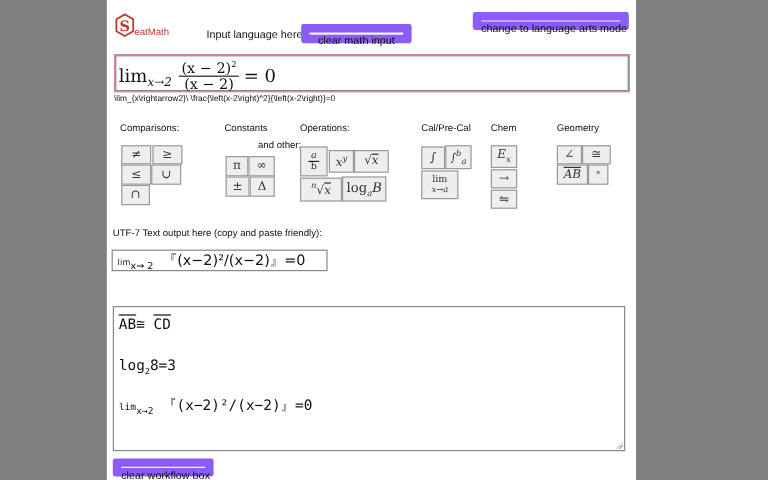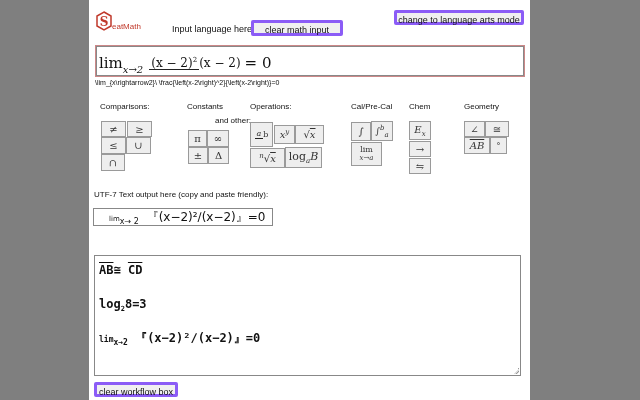--- a/index.html
+++ b/index.html
@@ -1,32 +1,32 @@
 <!DOCTYPE html>
 <html><head>
 <meta charset="utf-8">
 <style>
   html,body{margin:0;padding:0;}
   body{width:640px;height:400px;background:#7f7f7f;position:relative;overflow:hidden;font-family:"Liberation Sans",sans-serif;color:#111;}
   .panel{position:absolute;left:89px;top:0;width:441px;height:400px;background:#fff;}
   .abs{position:absolute;}
-  .btn{position:absolute;background:#f0f0f0;border:3px solid #8b5cf6;border-radius:2px;font-family:"Liberation Sans",sans-serif;font-size:9px;color:#111;padding:0;line-height:14px;text-align:center;white-space:nowrap;box-sizing:border-box;cursor:default;}
+  .btn{position:absolute;background:#f0f0f0;border:7px solid #8b5cf6;border-radius:2px;font-family:"Liberation Sans",sans-serif;font-size:9px;color:#111;padding:0;line-height:14px;text-align:center;white-space:nowrap;box-sizing:border-box;cursor:default;}
   .label{position:absolute;font-size:8px;color:#111;white-space:nowrap;}
   .sym{position:absolute;background:#eeeeee;border:1px solid #9a9a9a;box-sizing:border-box;font-family:"DejaVu Serif",serif;font-size:10px;color:#333;display:flex;align-items:center;justify-content:center;}
   .logo{position:absolute;left:6px;top:11px;width:18px;height:20px;}
   .mathbox{position:absolute;left:6px;top:45px;width:430px;height:32px;border:1px solid #c88;box-sizing:border-box;background:#fff;}
   .mathbox .inner{position:absolute;left:0;top:0;right:0;bottom:0;border:1px solid #888;}
   .latex{position:absolute;left:6px;top:79px;font-size:7px;font-family:"Liberation Sans",sans-serif;color:#111;white-space:nowrap;}
-  .utf{position:absolute;left:4px;top:208px;width:180px;height:18px;border:1px solid #888;box-sizing:border-box;background:#fff;font-family:"DejaVu Sans",sans-serif;font-size:12px;line-height:16px;padding-left:15px;white-space:nowrap;overflow:hidden;}
+  .utf{position:absolute;left:4px;top:208px;width:180px;height:18px;border:1px solid #888;box-sizing:border-box;background:#fff;font-family:"DejaVu Sans",sans-serif;font-size:12px;line-height:16px;padding-left:4px;white-space:nowrap;overflow:hidden;}
   .workflow{position:absolute;left:5px;top:255px;width:427px;height:121px;border:1px solid #888;box-sizing:border-box;background:#fff;font-family:"DejaVu Sans Mono",monospace;font-size:12px;padding:2px 4px;}
-  .wf-line{height:34px;line-height:24px;white-space:nowrap;font-weight:bold;}
+  .wf-line{height:34px;line-height:24px;white-space:nowrap;}
   sub{font-size:7px;}
   sup{font-size:7px;}
   .ov{text-decoration:overline;}
-  .frac{display:inline-flex;flex-direction:row;align-items:center;vertical-align:middle;line-height:1;}
+  .frac{display:inline-flex;flex-direction:column;align-items:center;vertical-align:middle;line-height:1;}
   .frac .n{border-bottom:1px solid #222;padding:0 2px;}
   .resize{position:absolute;right:1px;bottom:1px;width:6px;height:6px;background:linear-gradient(135deg,transparent 50%,#999 50%,transparent 62%,#999 75%,transparent 87%);}
 </style>
 </head>
 <body>
 
 <div class="panel">
 
   <svg class="logo" viewBox="0 0 18 20">
     <polygon points="9,1 16,5 16,15 9,19 2,15 2,5" fill="none" stroke="#c0392b" stroke-width="1.5"></polygon>

